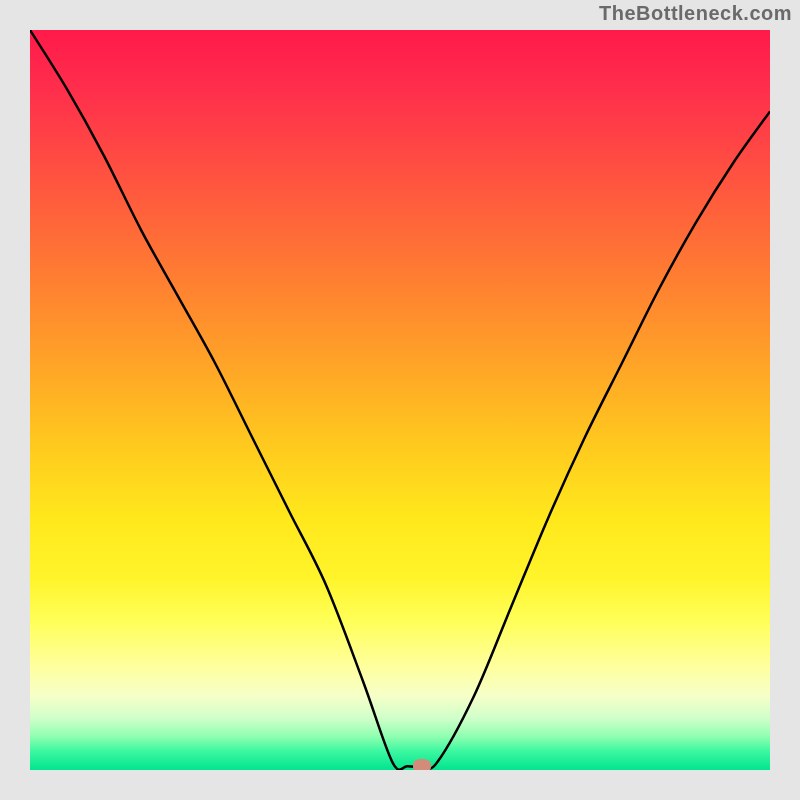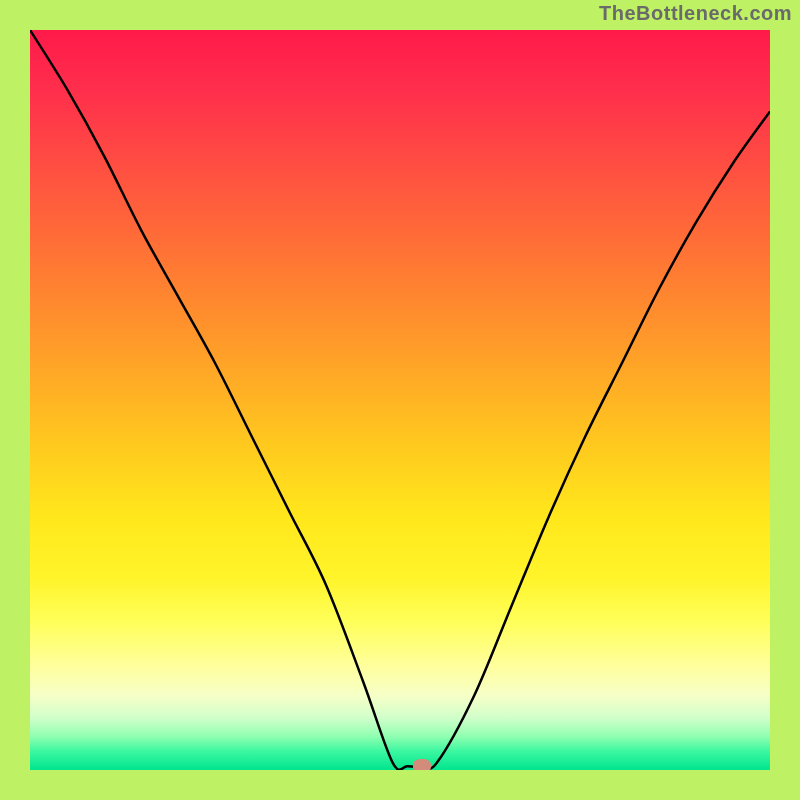--- a/index.html
+++ b/index.html
@@ -1,20 +1,20 @@
 <!DOCTYPE html>
 <html><head>
 <meta charset="utf-8">
 <style>
   * { margin: 0; padding: 0; box-sizing: border-box; }
   html, body { width: 800px; height: 800px; background: #000; overflow: hidden; }
   .container {
     width: 800px;
     height: 800px;
-    background: #bef264;
+    background: #e5e5e5;
     position: relative;
     padding-left: 8px;
   }
   .attribution {
     position: absolute;
     top: 2px;
     right: 8px;
     font-family: Arial, sans-serif;
     font-size: 20px;
     font-weight: bold;

